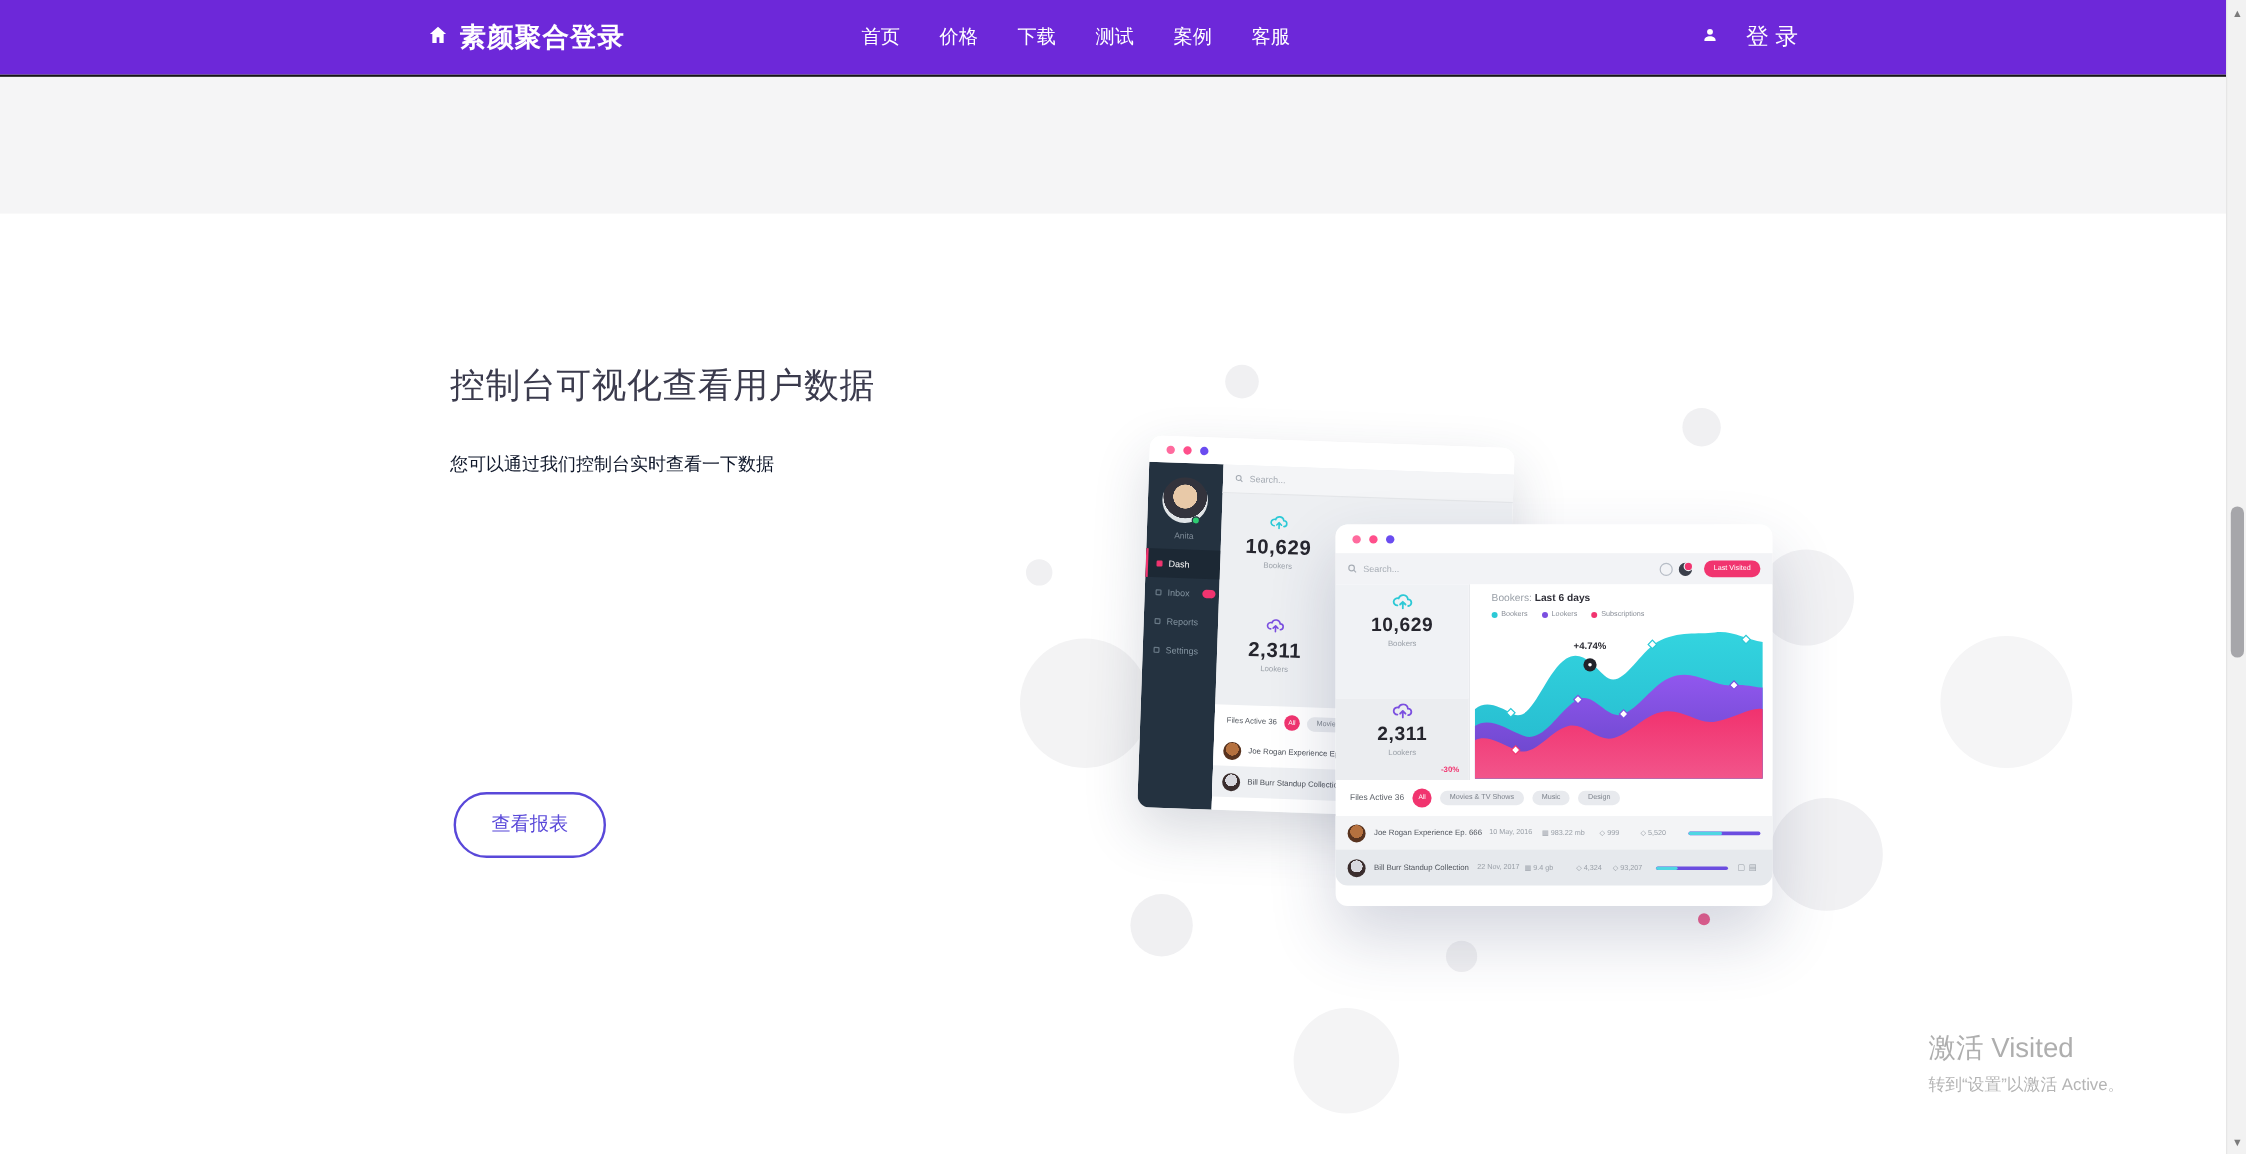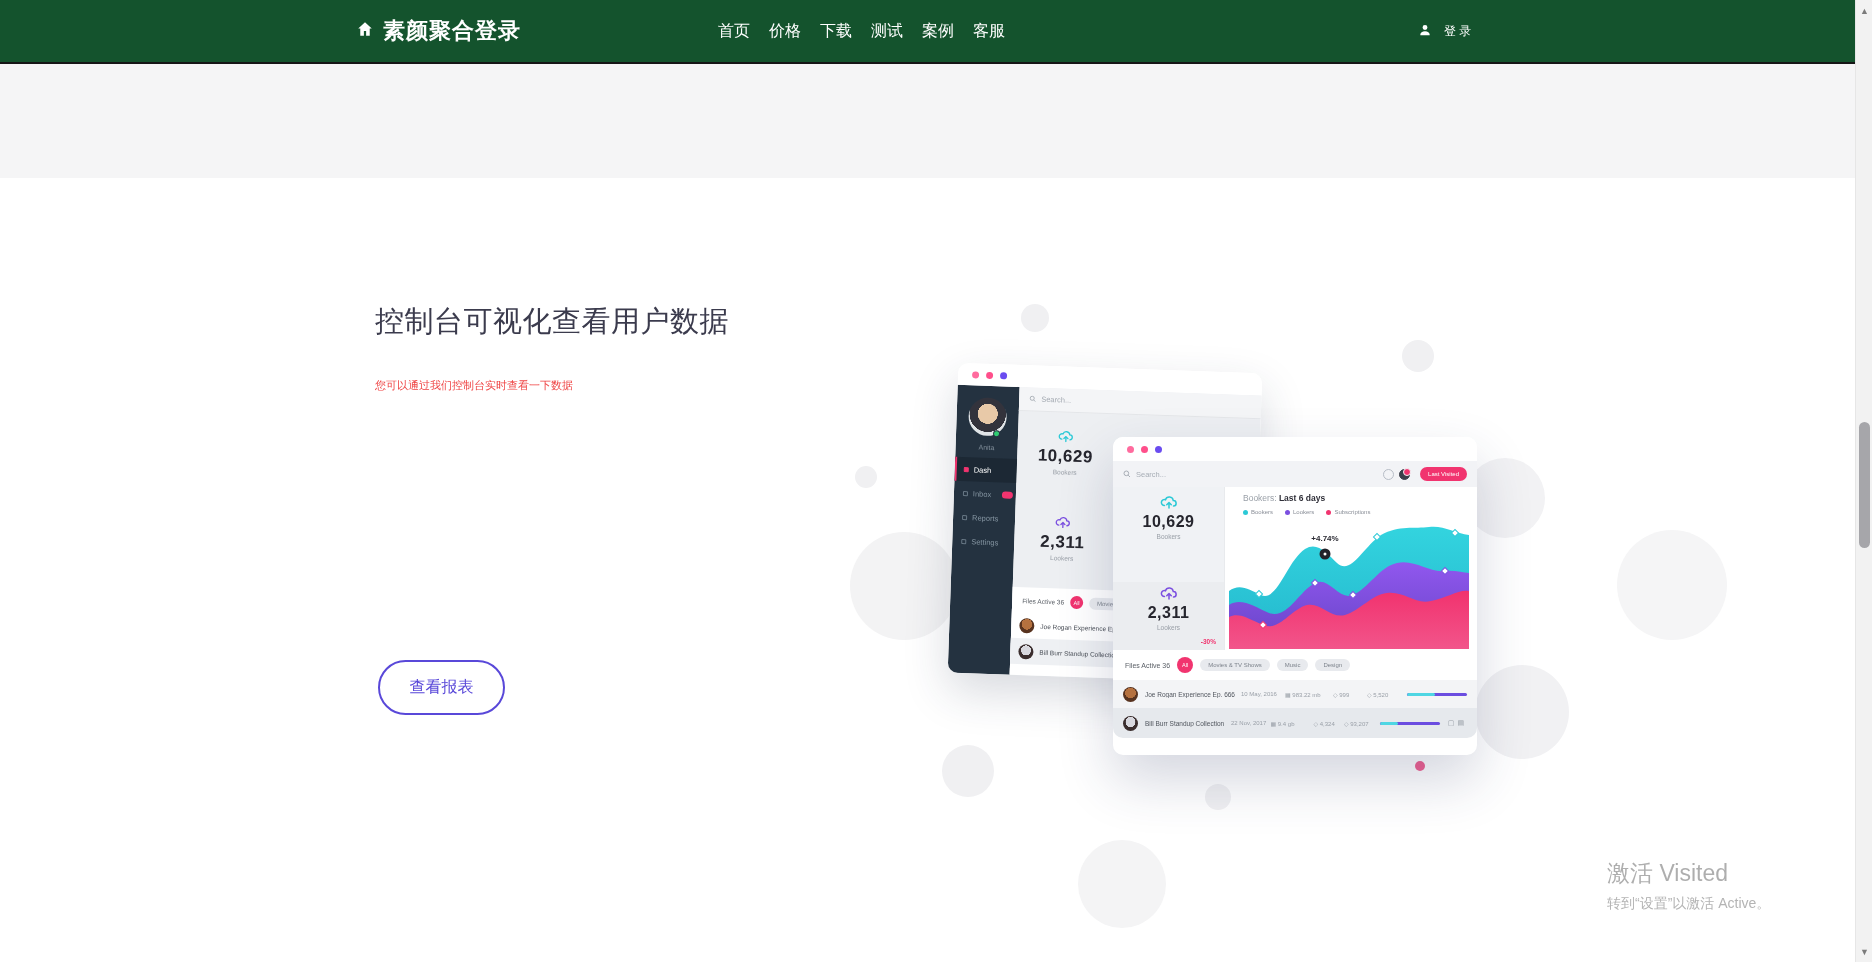--- a/index.html
+++ b/index.html
@@ -1,34 +1,34 @@
 <!DOCTYPE html>
 <html><head>
 <meta charset="utf-8">
 <style>
   *{box-sizing:border-box;margin:0;padding:0}
   html,body{width:1872px;height:962px}
   body{font-family:"Liberation Sans","DejaVu Sans",sans-serif;background:#fff;overflow:hidden}
   .page{position:relative;width:1872px;height:962px;background:#fff;overflow:hidden}
 
   
-  .navbar{position:absolute;top:0;left:0;width:1872px;height:62px;background:#14532d;z-index:5}
+  .navbar{position:absolute;top:0;left:0;width:1872px;height:62px;background:#6d28d9;z-index:5}
   .brand{position:absolute;left:356px;top:0;height:62px;display:flex;align-items:center;gap:9px;color:#fff;cursor:pointer}
   .brand-title{font-size:22px;font-weight:bold;letter-spacing:1px}
-  .nav-menu{position:absolute;left:716px;top:0;height:62px;display:flex;align-items:center;gap:15px}
+  .nav-menu{position:absolute;left:716px;top:0;height:62px;display:flex;align-items:center;gap:29px}
   .nav-item{color:#fff;font-size:16px;padding:4px 2px;cursor:pointer;white-space:nowrap}
-  .login{position:absolute;left:1418px;top:0;height:62px;display:flex;align-items:center;gap:12px;color:#fff;font-size:12px;cursor:pointer}
+  .login{position:absolute;left:1418px;top:0;height:62px;display:flex;align-items:center;gap:23px;color:#fff;font-size:19px;cursor:pointer}
 
   
   .hero-band{position:absolute;top:62px;left:0;width:1872px;height:116px;background:#f5f5f6;border-top:2px solid #161616}
 
   
   .content-left{position:absolute;left:375px;top:300px;width:420px;height:430px}
   .page-title{position:absolute;left:0;top:2px;font-size:29px;font-weight:normal;color:#3b3b4d;letter-spacing:.5px;white-space:nowrap}
-  .page-subtitle{position:absolute;left:0;top:78px;font-size:11px;color:#ef4444}
+  .page-subtitle{position:absolute;left:0;top:78px;font-size:15px;color:#0f172a}
   .feature-list{position:absolute;left:0;top:114px;list-style:none}
   .feature-list li{height:30px;line-height:30px;font-size:16px;color:#6f6f77}
   .cta-button{position:absolute;left:3px;top:360px;width:127px;height:55px;border:2px solid #5948d9;border-radius:28px;background:#fff;color:#5948d9;font-size:16px;cursor:pointer;font-family:inherit}
 
   
   .circ{position:absolute;border-radius:50%;background:#f0f0f2}
 
   
   .dots{display:flex;align-items:center;gap:7px}
   .dot{width:7px;height:7px;border-radius:50%}

